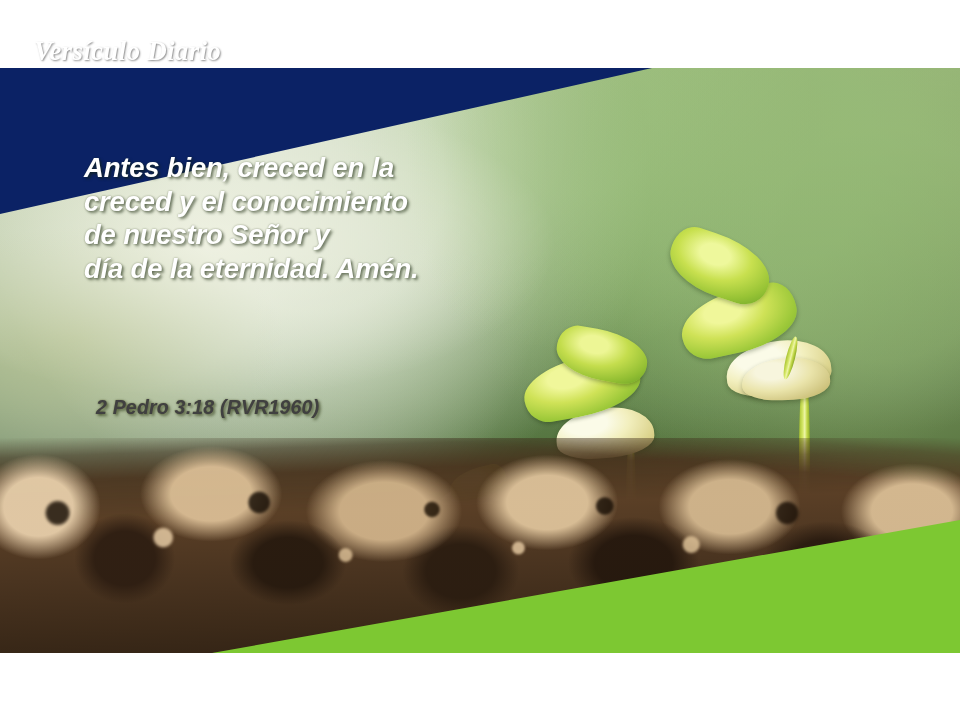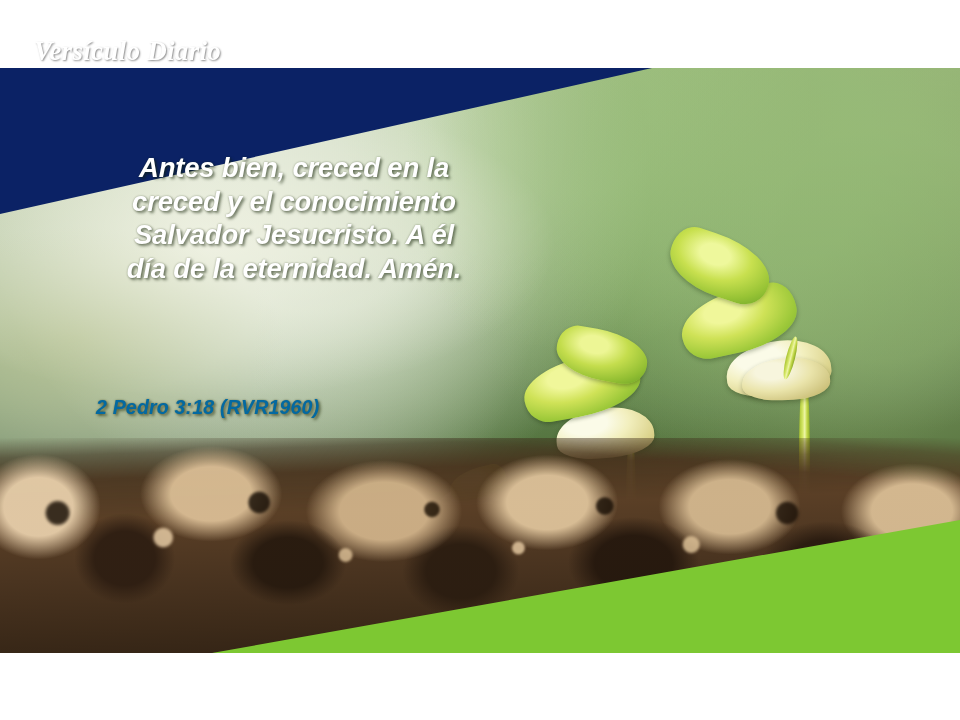--- a/index.html
+++ b/index.html
@@ -171,27 +171,26 @@
     font-family: "Liberation Sans", sans-serif;
     font-weight: bold;
     font-style: italic;
     font-size: 27.5px;
     line-height: 33.5px;
     letter-spacing: -0.2px;
     white-space: nowrap;
     text-shadow:
       2px 2px 3px rgba(20,35,10,0.55),
       0 0 2px rgba(40,55,20,0.45);
-    text-align: center;
   }
   #verse-ref {
     position: absolute;
     left: 96px;
     top: 396px;
-    color: #0369a1;
+    color: #404040;
     font-family: "Liberation Sans", sans-serif;
     font-weight: bold;
     font-style: italic;
     font-size: 19.5px;
     letter-spacing: 0.2px;
     white-space: nowrap;
     text-shadow:
       2px 2px 3px rgba(35,45,10,0.60),
       0 0 2px rgba(60,60,10,0.5);
   }
@@ -297,20 +296,20 @@
       <polygon points="960,452 960,585 212,585" fill="#7dc832"></polygon>
     </svg>
 
   </div>
 
   <div class="banner-title">Versículo Diario</div>
 
   <div id="verse-block">
     <div class="verse-line">Antes bien, creced en la</div>
     <div class="verse-line">creced y el conocimiento</div>
-    <div class="verse-line">Salvador Jesucristo. A él</div>
+    <div class="verse-line">de nuestro Señor y</div>
     <div class="verse-line">día de la eternidad. Amén.</div>
   </div>
 
   <div id="verse-ref">2 Pedro  3:18 (RVR1960)</div>
 
 
 </div>
 
 </body></html>

